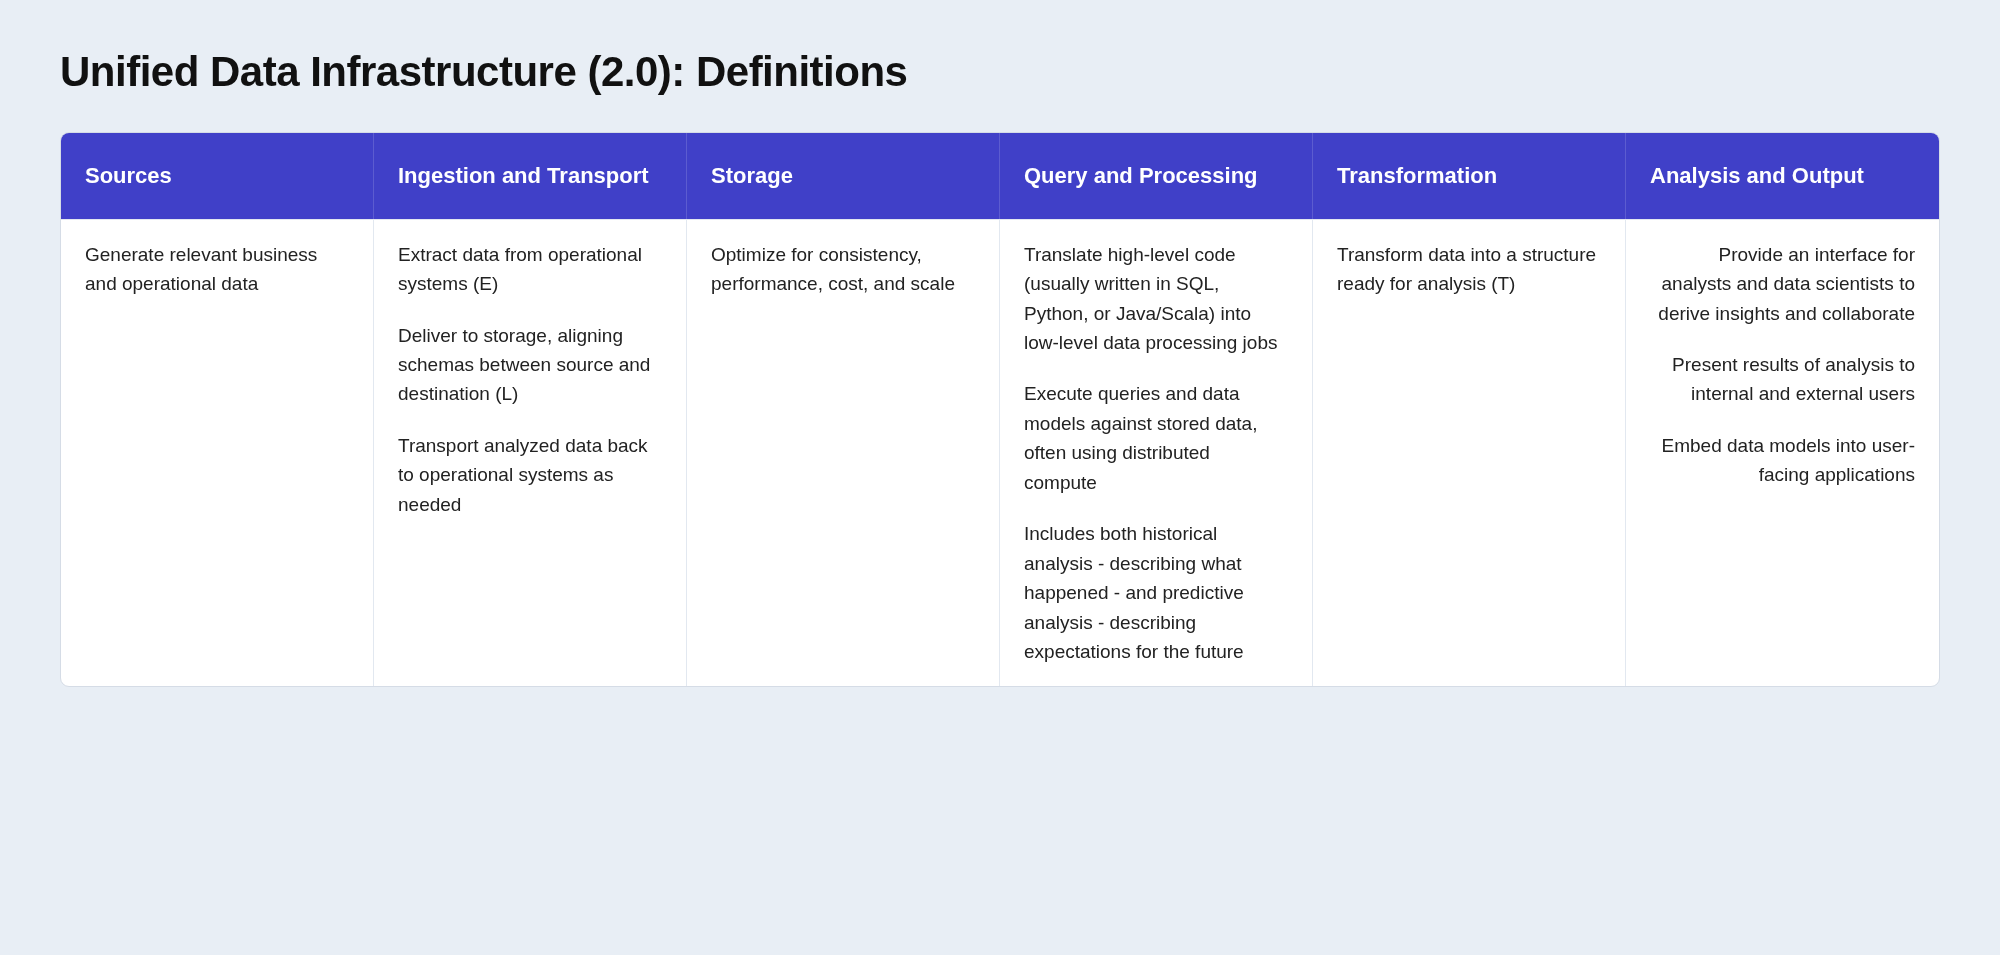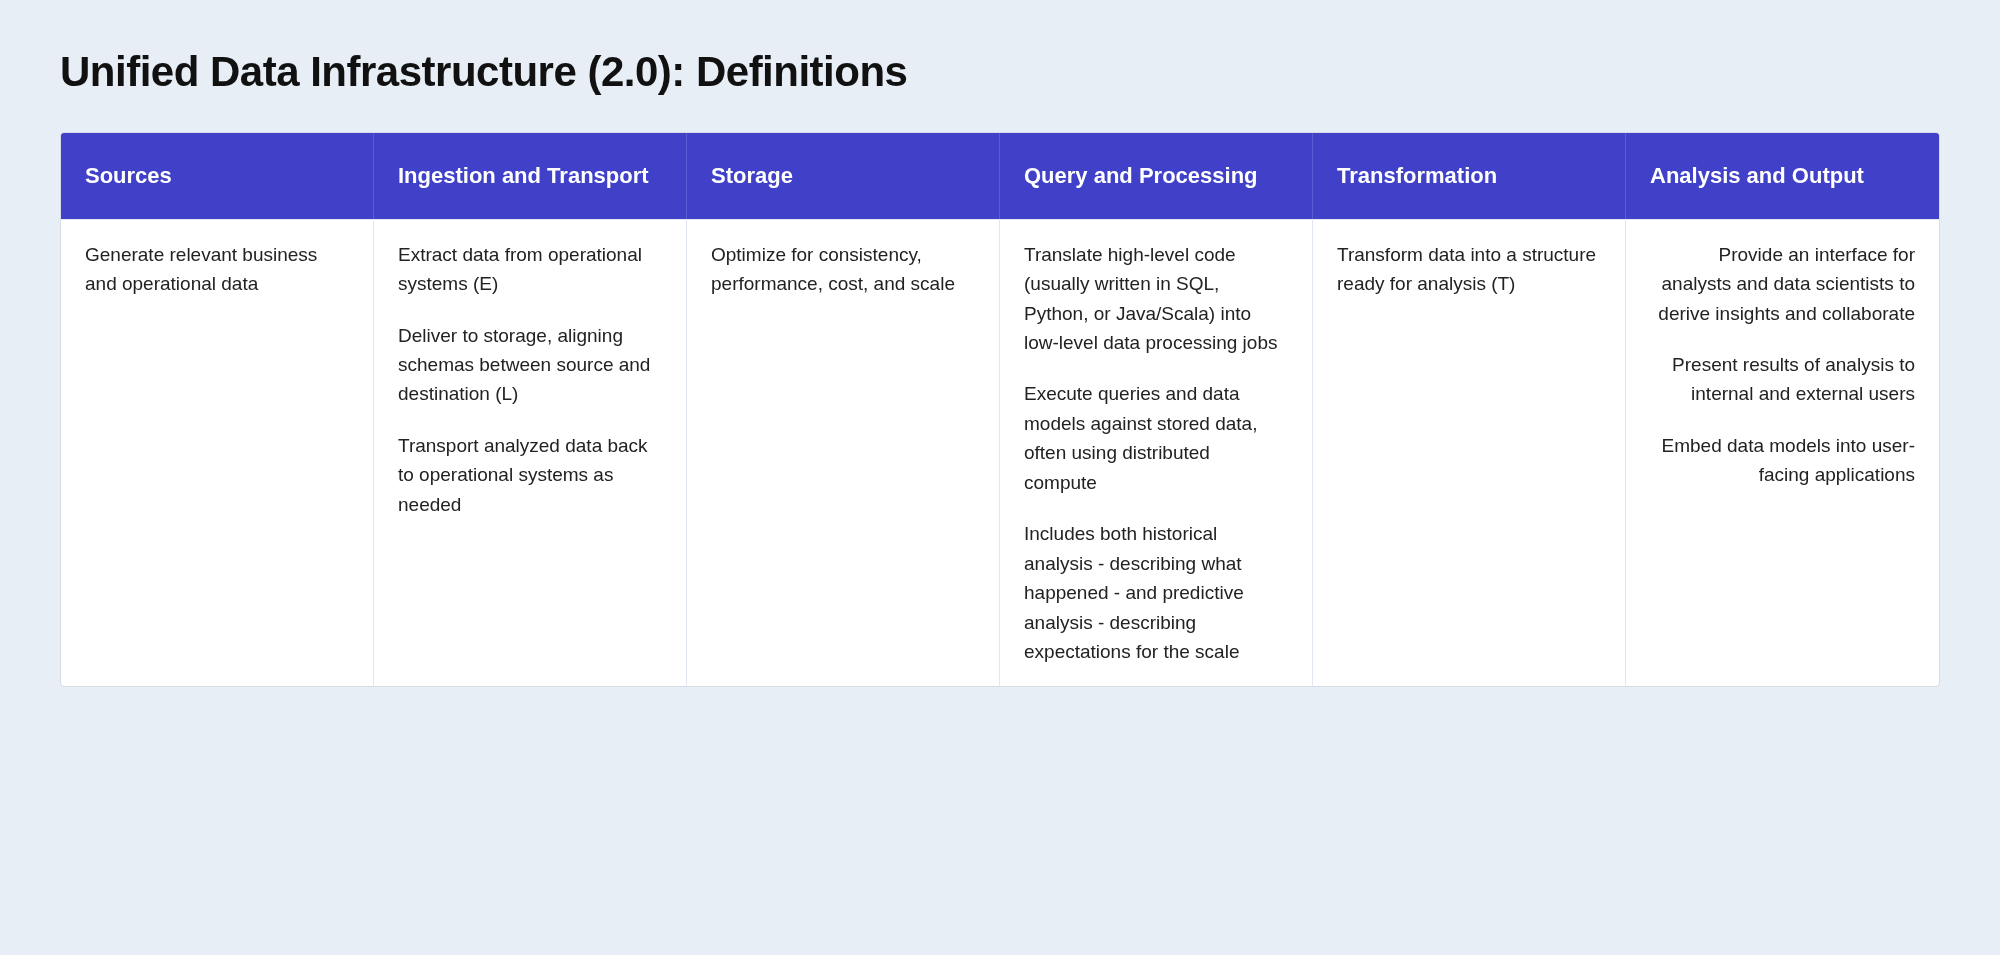--- a/index.html
+++ b/index.html
@@ -19,21 +19,21 @@
     .page-title {
       font-size: 42px;
       font-weight: 800;
       color: #111;
       margin-bottom: 36px;
       letter-spacing: -0.5px;
     }
 
     .table-wrapper {
       background: #fff;
-      border-radius: 4px;
+      border-radius: 9px;
       overflow: hidden;
       border: 1px solid #d5dce6;
     }
 
     .table-header {
       display: grid;
       grid-template-columns: repeat(6, 1fr);
       background-color: #4040c8;
     }
 
@@ -104,21 +104,21 @@
       <p>Transport analyzed data back to operational systems as needed</p>
     </div>
 
     <div class="body-cell">
       <p>Optimize for consistency, performance, cost, and scale</p>
     </div>
 
     <div class="body-cell">
       <p>Translate high-level code (usually written in SQL, Python, or Java/Scala) into low-level data processing jobs</p>
       <p>Execute queries and data models against stored data, often using distributed compute</p>
-      <p>Includes both historical analysis - describing what happened - and predictive analysis - describing expectations for the scale</p>
+      <p>Includes both historical analysis - describing what happened - and predictive analysis - describing expectations for the future</p>
     </div>
 
     <div class="body-cell">
       <p>Transform data into a structure ready for analysis (T)</p>
     </div>
 
     <div class="body-cell">
       <p>Provide an interface for analysts and data scientists to derive insights and collaborate</p>
       <p>Present results of analysis to internal and external users</p>
       <p>Embed data models into user-facing applications</p>

